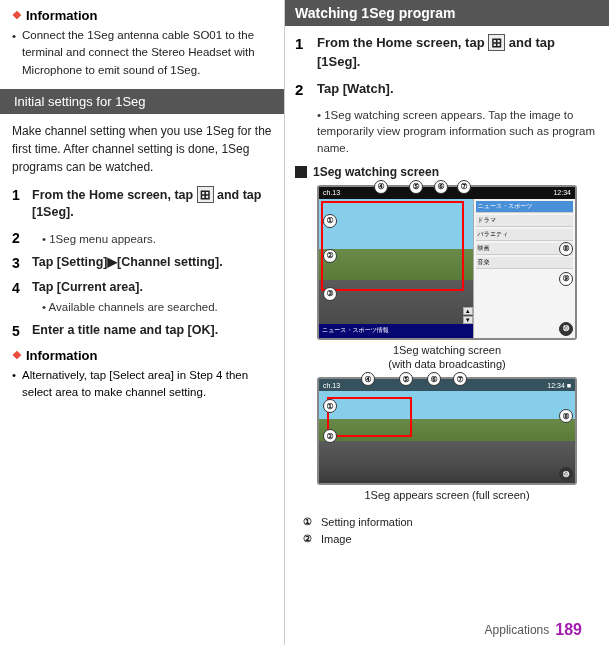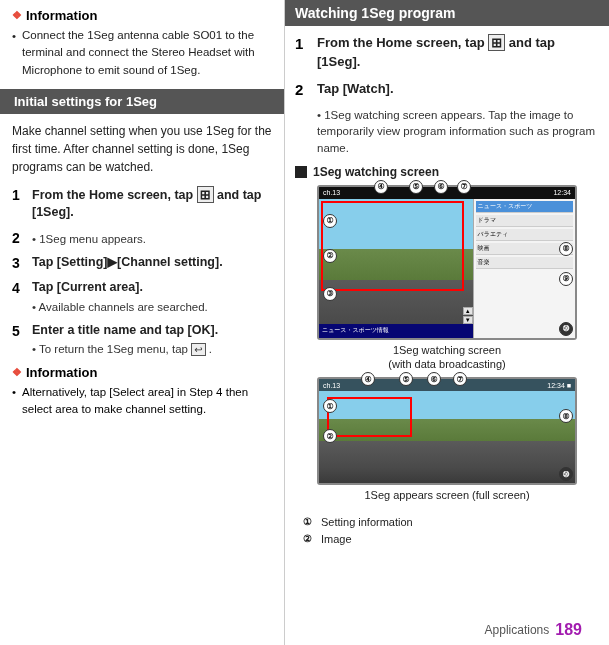--- a/index.html
+++ b/index.html
@@ -39,21 +39,21 @@
     }
     .info-body {
       font-size: 11.5px;
       line-height: 1.5;
       color: #222;
     }
     .section-header-box {
       background: #555;
       color: #fff;
       font-size: 13px;
-      font-weight: bold;
+      font-weight: normal;
       padding: 5px 8px;
       margin: 8px -10px 8px -12px;
       padding-left: 14px;
     }
     .intro-text {
       font-size: 12px;
       line-height: 1.5;
       color: #222;
       margin-bottom: 10px;
     }
@@ -75,20 +75,21 @@
       flex: 1;
     }
     .step-content .step-title {
       font-weight: bold;
       font-size: 12.5px;
     }
     .step-content .step-sub {
       font-size: 11.5px;
       color: #333;
       margin-top: 2px;
+      margin-left: 10px;
     }
     .info-section-bottom {
       margin-top: 8px;
     }
     .bullet {
       display: flex;
       align-items: flex-start;
       font-size: 11.5px;
       line-height: 1.5;
       color: #222;
@@ -369,21 +370,20 @@
       <div class="step-content">
         <div class="step-title">Tap [Current area].</div>
         <div class="step-sub">• Available channels are searched.</div>
       </div>
     </div>
 
     <div class="step-row">
       <div class="step-num">5</div>
       <div class="step-content">
         <div class="step-title">Enter a title name and tap [OK].</div>
-        <div class="step-sub">• To return the 1Seg menu, tap <span style="border:1px solid #555; padding:0 2px; font-size:10px; background:#eee;">↩</span> .</div>
       </div>
     </div>
 
     <div class="info-section-bottom">
       <div class="info-header">
         <span class="diamond-icon">❖</span>
         <span>Information</span>
       </div>
       <div class="note-bullet">
         <span class="note-bullet-dot">•</span>

